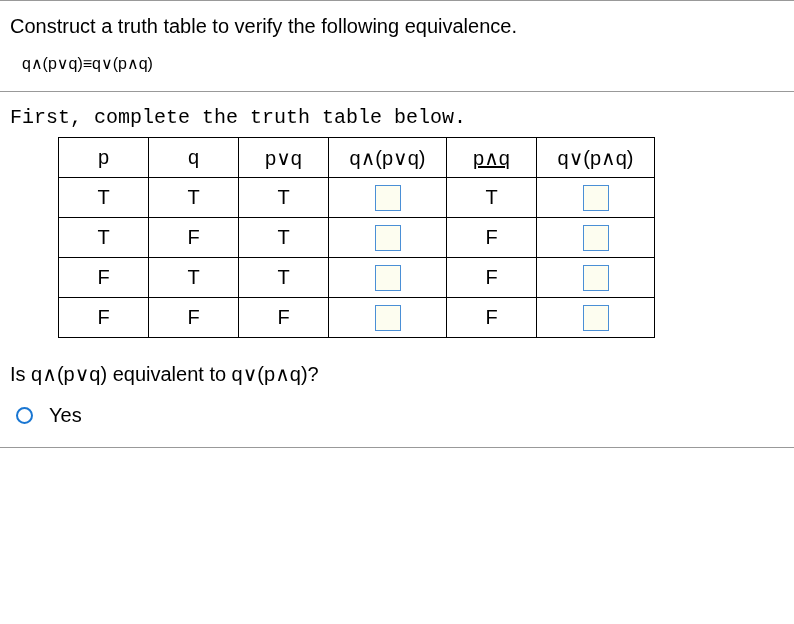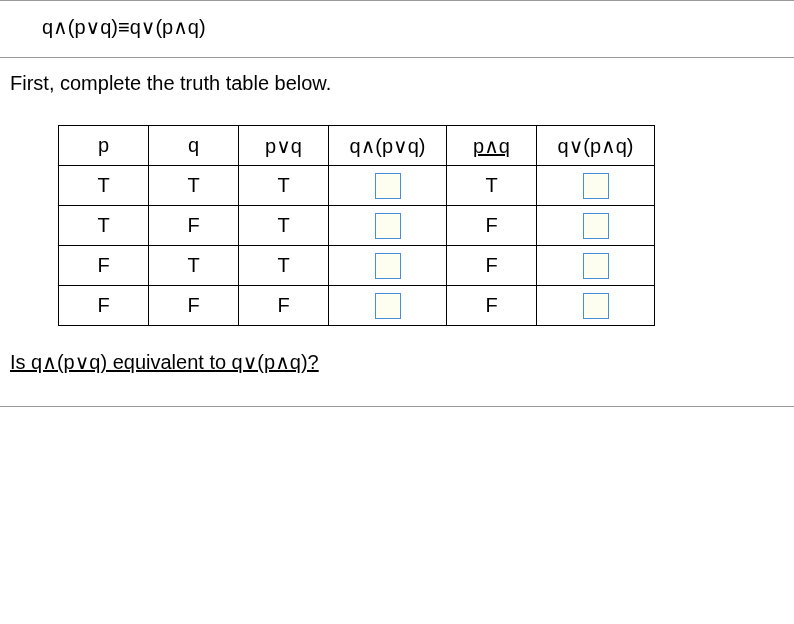--- a/index.html
+++ b/index.html
@@ -19,26 +19,27 @@
       border-top: 1px solid #999;
       padding: 14px 10px 14px 10px;
     }
     .section:first-child {
       border-top: 1px solid #999;
     }
     .prompt-text {
       margin-bottom: 16px;
     }
     .expression {
-      margin-left: 32px;
-      font-size: 20px;
+      margin-left: 12px;
+      font-size: 16px;
       margin-bottom: 4px;
     }
     .instruction {
-      margin-bottom: 30px;
+      margin-bottom: 8px;
+      font-family: Liberation Mono, monospace;
     }
     .truth-table {
       border-collapse: collapse;
       margin-left: 48px;
       margin-bottom: 24px;
     }
     .truth-table th, .truth-table td {
       border: 1px solid #000;
       text-align: center;
       font-weight: normal;
@@ -60,21 +61,20 @@
     .input-box {
       display: inline-block;
       width: 26px;
       height: 26px;
       border: 1px solid #4a8fd6;
       background: #fdfdf0;
       vertical-align: middle;
     }
     .question-text {
       margin-bottom: 18px;
-      text-decoration: underline;
     }
     .radio-group {
       margin-left: 0;
     }
     .radio-row {
       display: flex;
       align-items: center;
       margin-bottom: 6px;
       cursor: pointer;
     }
@@ -100,20 +100,21 @@
       font-size: 20px;
     }
     .bottom-border {
       border-bottom: 1px solid #999;
     }
   </style>
 </head>
 <body>
 
 <div class="section">
+  <p class="prompt-text">Construct a truth table to verify the following equivalence.</p>
   <p class="expression">q∧(p∨q)≡q∨(p∧q)</p>
 </div>
 
 <div class="section bottom-border">
   <p class="instruction">First, complete the truth table below.</p>
 
   <table class="truth-table">
     <thead>
       <tr>
         <th class="col-p">p</th>
@@ -156,14 +157,18 @@
         <td><span class="input-box"></span></td>
         <td>F</td>
         <td><span class="input-box"></span></td>
       </tr>
     </tbody>
   </table>
 
   <p class="question-text">Is q∧(p∨q) equivalent to q∨(p∧q)?</p>
 
   <div class="radio-group">
+    <div class="radio-row">
+      <span class="radio-circle"></span>
+      <span class="radio-label">Yes</span>
+    </div>
   </div>
 </div>
 
 </body></html>

